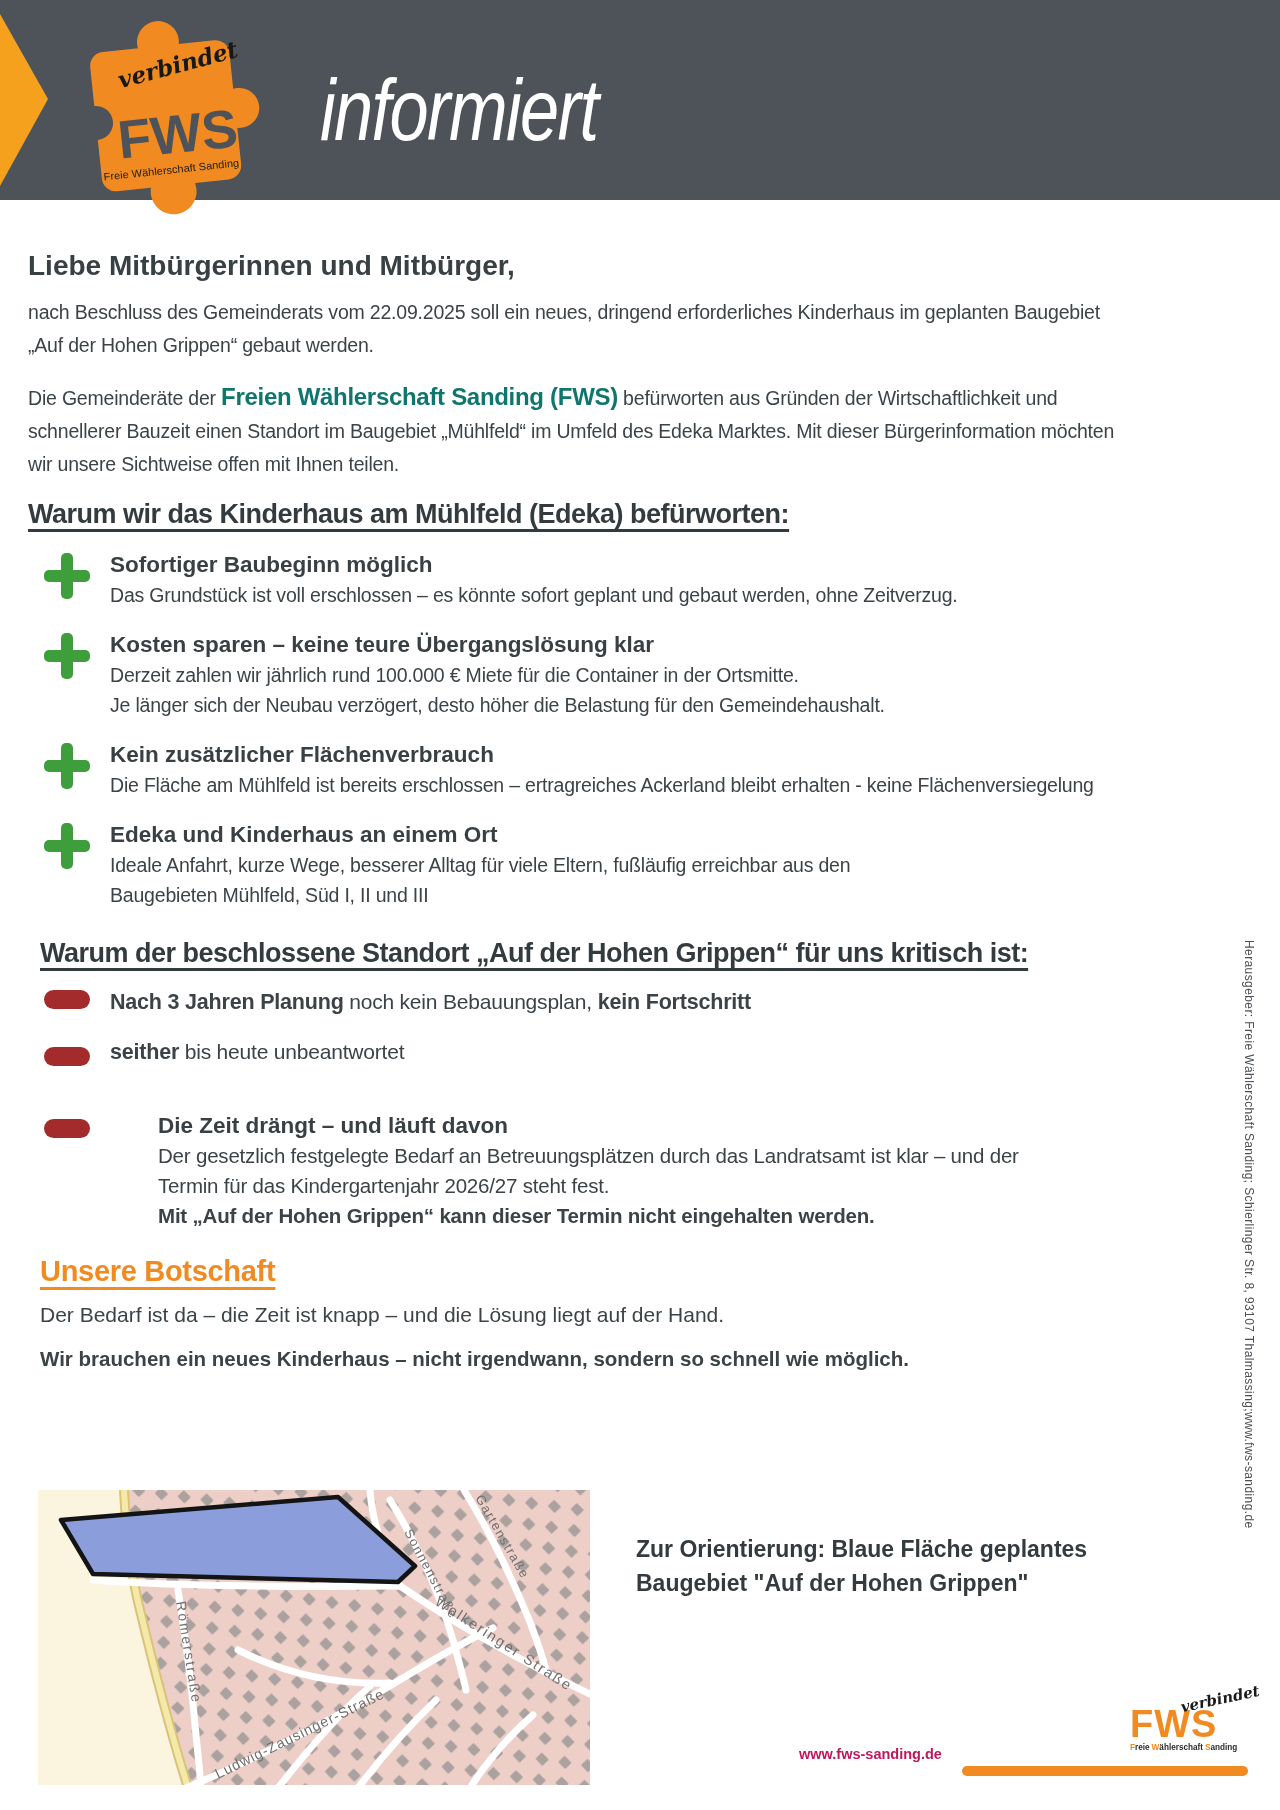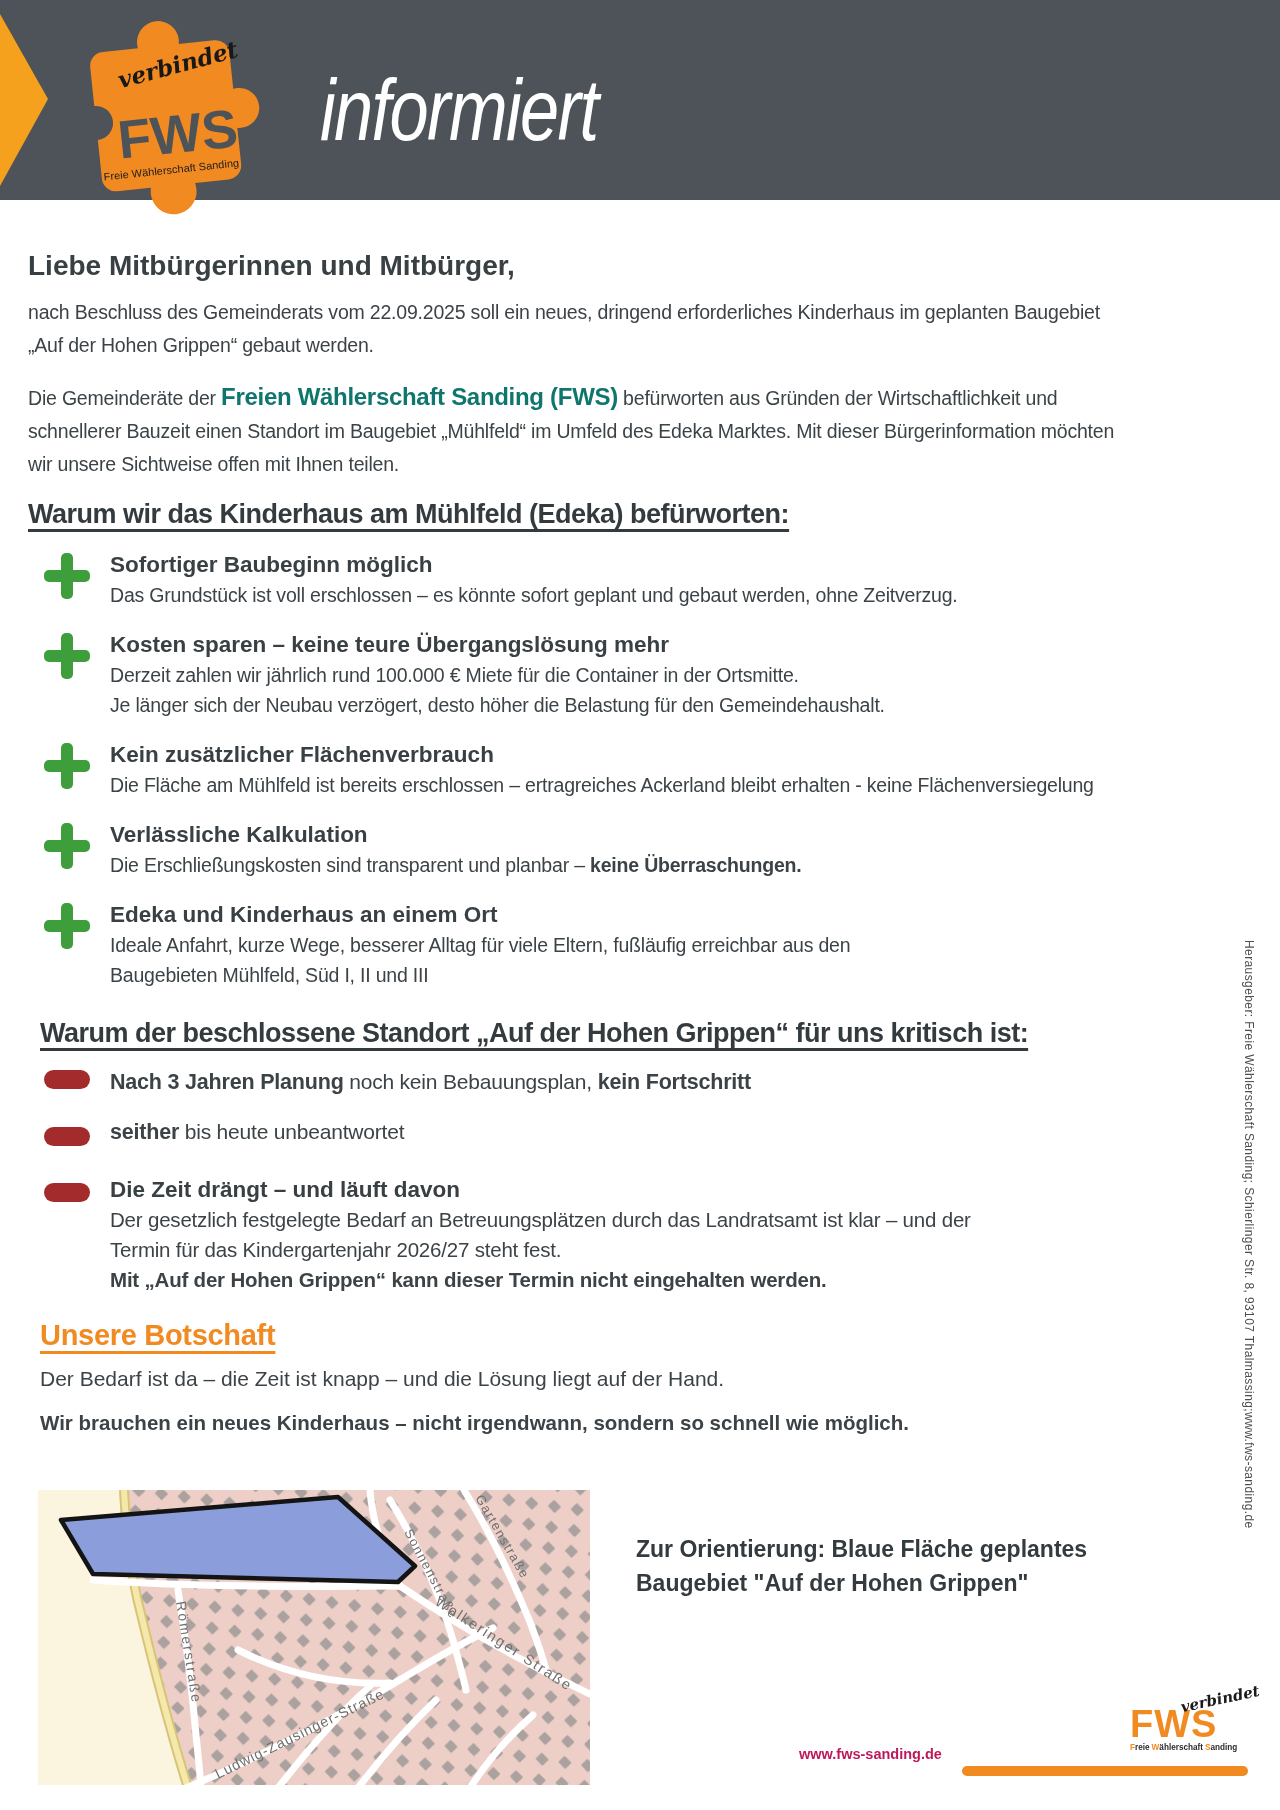--- a/index.html
+++ b/index.html
@@ -107,51 +107,39 @@
     </div>
 
     <div class="item">
       <div class="icon-col">
         <svg width="46" height="48" viewBox="0 0 46 48">
           <rect x="17" y="1" width="12" height="46" rx="5" fill="#3e9e3c"></rect>
             <rect x="0" y="18" width="46" height="12" rx="5" fill="#3e9e3c"></rect>
         </svg>
       </div>
       <div class="item-body">
-        <div class="item-title">Kosten sparen – keine teure Übergangslösung mehr</div>
+        <div class="item-title">Kosten sparen – keine teure Übergangslösung klar</div>
         <div class="item-line">Derzeit zahlen wir jährlich rund 100.000 € Miete für die Container in der Ortsmitte.</div>
         <div class="item-line">Je länger sich der Neubau verzögert, desto höher die Belastung für den Gemeindehaushalt.</div>
       </div>
     </div>
 
     <div class="item">
       <div class="icon-col">
         <svg width="46" height="48" viewBox="0 0 46 48">
           <rect x="17" y="1" width="12" height="46" rx="5" fill="#3e9e3c"></rect>
             <rect x="0" y="18" width="46" height="12" rx="5" fill="#3e9e3c"></rect>
         </svg>
       </div>
       <div class="item-body">
         <div class="item-title">Kein zusätzlicher Flächenverbrauch</div>
         <div class="item-line">Die Fläche am Mühlfeld ist bereits erschlossen – ertragreiches Ackerland bleibt erhalten - keine Flächenversiegelung</div>
       </div>
     </div>
 
-    <div class="item">
-      <div class="icon-col">
-        <svg width="46" height="48" viewBox="0 0 46 48">
-          <rect x="17" y="1" width="12" height="46" rx="5" fill="#3e9e3c"></rect>
-            <rect x="0" y="18" width="46" height="12" rx="5" fill="#3e9e3c"></rect>
-        </svg>
-      </div>
-      <div class="item-body">
-        <div class="item-title">Verlässliche Kalkulation</div>
-        <div class="item-line"><span>Die Erschließungskosten sind transparent und planbar – </span><b>keine Überraschungen.</b></div>
-      </div>
-    </div>
 
     <div class="item">
       <div class="icon-col">
         <svg width="46" height="48" viewBox="0 0 46 48">
           <rect x="17" y="1" width="12" height="46" rx="5" fill="#3e9e3c"></rect>
             <rect x="0" y="18" width="46" height="12" rx="5" fill="#3e9e3c"></rect>
         </svg>
       </div>
       <div class="item-body">
         <div class="item-title">Edeka und Kinderhaus an einem Ort</div>
@@ -177,21 +165,21 @@
       <div class="icon-col" style="padding-top:12px;">
         <svg width="46" height="20" viewBox="0 0 46 20">
           <rect x="0" y="0" width="46" height="19" rx="9.5" fill="#a32b2b"></rect>
         </svg>
       </div>
       <div class="item-body">
         <div class="con-line"><b>seither</b><span> bis heute unbeantwortet</span></div>
       </div>
     </div>
 
-    <div class="minus-item" style="margin-top:24px;">
+    <div class="minus-item" style="margin-top:40px;gap:48px;">
       <div class="icon-col" style="padding-top:8px;">
         <svg width="46" height="20" viewBox="0 0 46 20">
           <rect x="0" y="0" width="46" height="19" rx="9.5" fill="#a32b2b"></rect>
         </svg>
       </div>
       <div class="item-body">
         <div class="item-title">Die Zeit drängt – und läuft davon</div>
         <div class="item-line" style="font-size:20.5px">Der gesetzlich festgelegte Bedarf an Betreuungsplätzen durch das Landratsamt ist klar – und der</div>
         <div class="item-line" style="font-size:20.5px">Termin für das Kindergartenjahr 2026/27 steht fest.</div>
         <div class="item-line" style="font-size:20.5px;font-weight:bold">Mit „Auf der Hohen Grippen“ kann dieser Termin nicht eingehalten werden.</div>

